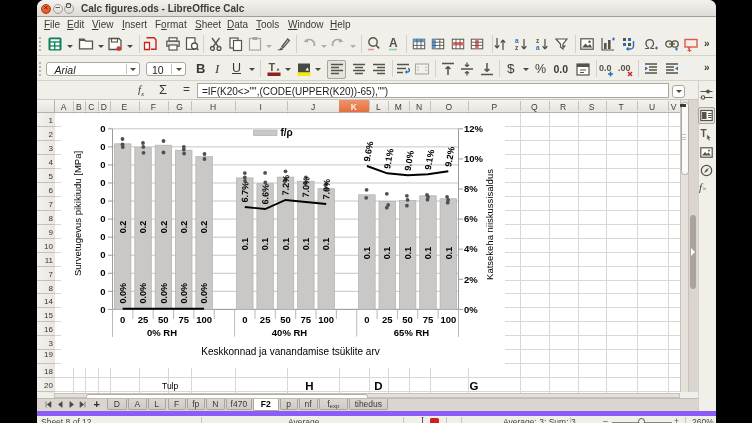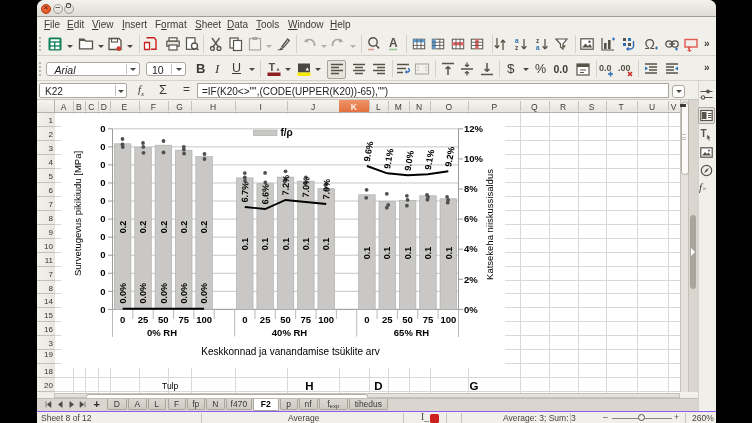--- a/index.html
+++ b/index.html
@@ -25,37 +25,38 @@
 .rh{position:absolute;left:0;width:16px;font-size:8px;color:#333;text-align:right}
 #grid{position:absolute;left:54.5px;top:113px;width:625px;height:279.5px;background:#fff;overflow:hidden}
 .gv{position:absolute;top:0;bottom:0;width:1px;background:#D8D8D6}
 .cell20{position:absolute;top:267px;font-weight:700;font-size:11.5px;color:#000}
 #chart{position:absolute;left:60.5px;top:113.5px;width:444px;height:254px;background:#fff}
 #hscroll{position:absolute;left:54px;top:392.5px;width:626px;height:5.5px;background:#E4E0DA;border:1px solid #C6C2BB;box-sizing:border-box}
 #hthumb{position:absolute;left:31px;top:0.5px;width:280px;height:3.5px;background:#FDFDFC;border:1px solid #B3AFA7;border-radius:2.5px}
 #tabbar{position:absolute;left:37px;top:398px;width:679px;height:12.5px;background:#DAD6CF;border-top:1px solid #C0BCB5;box-sizing:border-box}
 .tab{position:absolute;top:0.5px;height:11px;background:linear-gradient(#DCD8D1,#CFCBC4);border:1px solid #A9A59D;border-top:none;font-size:8.5px;color:#3a3936;text-align:center;box-sizing:border-box;border-radius:0 0 2px 2px}
 .tab.act{background:#fff;font-weight:700;color:#000;height:12px}
-#statusbar{position:absolute;left:37px;top:411px;width:679px;height:12px;background:#F1EFEA;border-top:1px solid #8b5cf6;box-sizing:border-box;font-size:8.5px;color:#454440}
+#statusbar{position:absolute;left:37px;top:411px;width:679px;height:12px;background:#F1EFEA;border-top:5px solid #8b5cf6;box-sizing:border-box;font-size:8.5px;color:#454440}
 .ssep{position:absolute;width:1px;top:1px;height:10px;background:#C9C5BE}
 #vscroll{position:absolute;left:679.5px;top:100px;width:9px;height:292px;background:#E6E2DB;border-left:1px solid #C6C2BB;border-right:1px solid #C6C2BB;box-sizing:border-box}
 #vthumb{position:absolute;left:0.5px;top:2px;width:6px;height:71px;background:#FBFAF9;border:1px solid #AFABA3;border-radius:3.5px}
 #splitter{position:absolute;left:688.5px;top:100px;width:9px;height:292px;background:#DAD6CF}
 #sthumb{position:absolute;left:1.5px;top:115px;width:6px;height:74px;background:#A9A59D;border-radius:3px}
 #sidebar{position:absolute;left:697.5px;top:81px;width:18px;height:330px;background:#F1EFEA;border-left:1px solid #D5D1CB;box-sizing:border-box}
 </style></head>
 <body>
 <div id="win"></div>
 <div id="titlebar">
   <div class="wbtn" style="left:4px;background:radial-gradient(circle at 35% 30%,#F2754A,#DF4B16);border:1px solid #B0360C;box-sizing:border-box"></div>
   <div class="abs" style="left:6.6px;top:3.2px;color:#7a2508;font-size:8px;font-weight:700">×</div>
   <div class="wbtn" style="left:15.5px;background:linear-gradient(#F4F2EF,#DCD9D3);border:1px solid #A29E96;box-sizing:border-box"></div>
   <div class="abs" style="left:18.3px;top:1.8px;color:#55524C;font-size:9px;font-weight:700">–</div>
   <div class="wbtn" style="left:26.8px;background:linear-gradient(#F4F2EF,#DCD9D3);border:1px solid #A29E96;box-sizing:border-box"></div>
   <div class="abs" style="left:29.4px;top:3.4px;width:5px;height:5px;border:1px solid #55524C;border-radius:1px;box-sizing:border-box"></div>
+  <div id="title">Calc figures.ods - LibreOffice Calc</div>
 </div>
 <div id="menubar">
   <span class="mi" style="left:7px"><u>F</u>ile</span>
   <span class="mi" style="left:30px"><u>E</u>dit</span>
   <span class="mi" style="left:55px"><u>V</u>iew</span>
   <span class="mi" style="left:85px"><u>I</u>nsert</span>
   <span class="mi" style="left:118px">F<u>o</u>rmat</span>
   <span class="mi" style="left:158px"><u>S</u>heet</span>
   <span class="mi" style="left:190px"><u>D</u>ata</span>
   <span class="mi" style="left:219px"><u>T</u>ools</span>
@@ -301,25 +302,20 @@
 <svg class="abs" style="left:642.5px;top:60.5px" width="16" height="16" viewBox="0 0 16 16">
     <path d="M2 3h12M6 6h8M6 9h8M2 12h12" stroke="#565349" stroke-width="1.4"></path>
     <path d="M5 7.5L2 5.5v4z" fill="#2A6DB5"></path>
   </svg>
 <svg class="abs" style="left:663.5px;top:60.5px" width="16" height="16" viewBox="0 0 16 16">
     <path d="M2 3h12M2 6h8M2 9h8M2 12h12" stroke="#565349" stroke-width="1.4"></path>
     <path d="M11 7.5l3-2v4z" fill="#2A6DB5"></path>
   </svg>
 <div class="abs" style="left:704px;top:62px;font-size:10px;font-weight:700;color:#3B3A36">»</div>
 <div id="fbar">
-  <div class="inpt" style="left:2px;top:2px;width:88px;height:15px">
-      <span style="position:absolute;left:5px;top:1.5px;font-size:10px;color:#222">K22</span>
-    <div style="position:absolute;right:1px;top:1px;bottom:1px;width:9px;border-left:1px solid #C6C2BB"></div>
-    <div class="dar" style="right:2px;top:5.5px"></div>
-  </div>
   <span style="position:absolute;left:101px;top:2px;font-size:11px;font-style:italic;font-family:'Liberation Serif',serif;color:#3c3b38">f<sub style="font-size:7px">x</sub></span>
   <span style="position:absolute;left:122px;top:1px;font-size:13px;color:#3c3b38">Σ</span>
   <span style="position:absolute;left:146px;top:1px;font-size:12px;color:#3c3b38">=</span>
   <div class="inpt" style="left:160px;top:2px;width:472px;height:15px;border-radius:0">
       <span style="position:absolute;left:4px;top:1.5px;font-size:10px;color:#222">=IF(K20&lt;&gt;"",(CODE(UPPER(K20))-65),"")</span>
     </div>
   <div class="inpt" style="left:635px;top:3.5px;width:13px;height:13px;border-radius:3px"></div>
     <div class="dar" style="left:638.5px;top:9px"></div>
 </div>
 <div id="colhdr">

